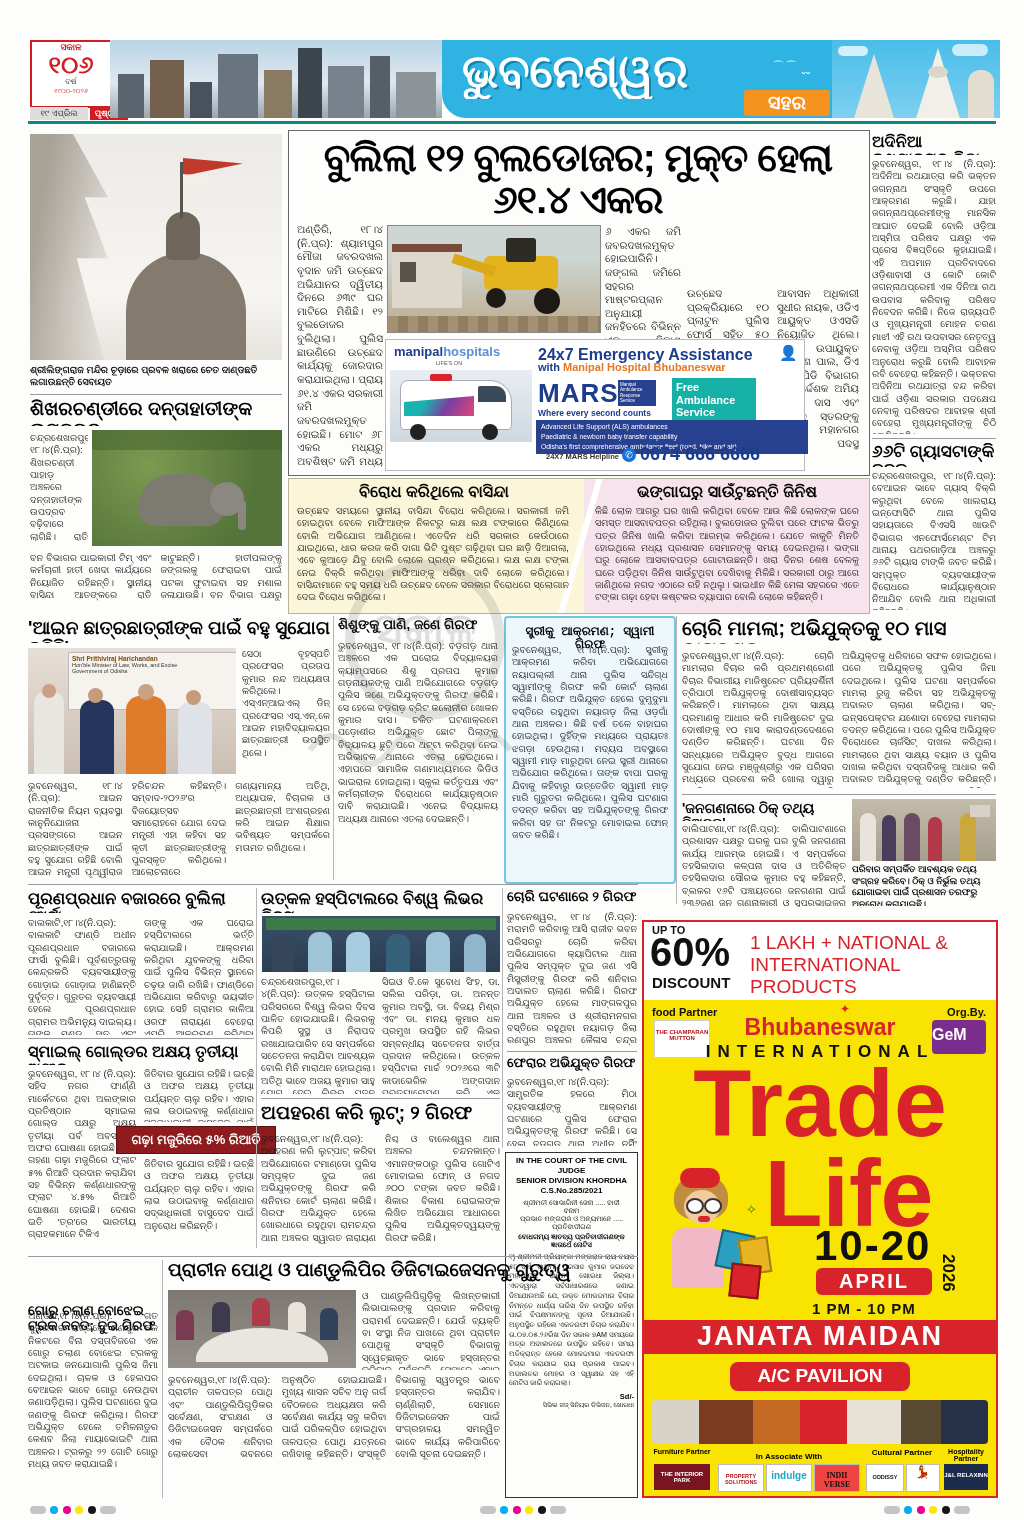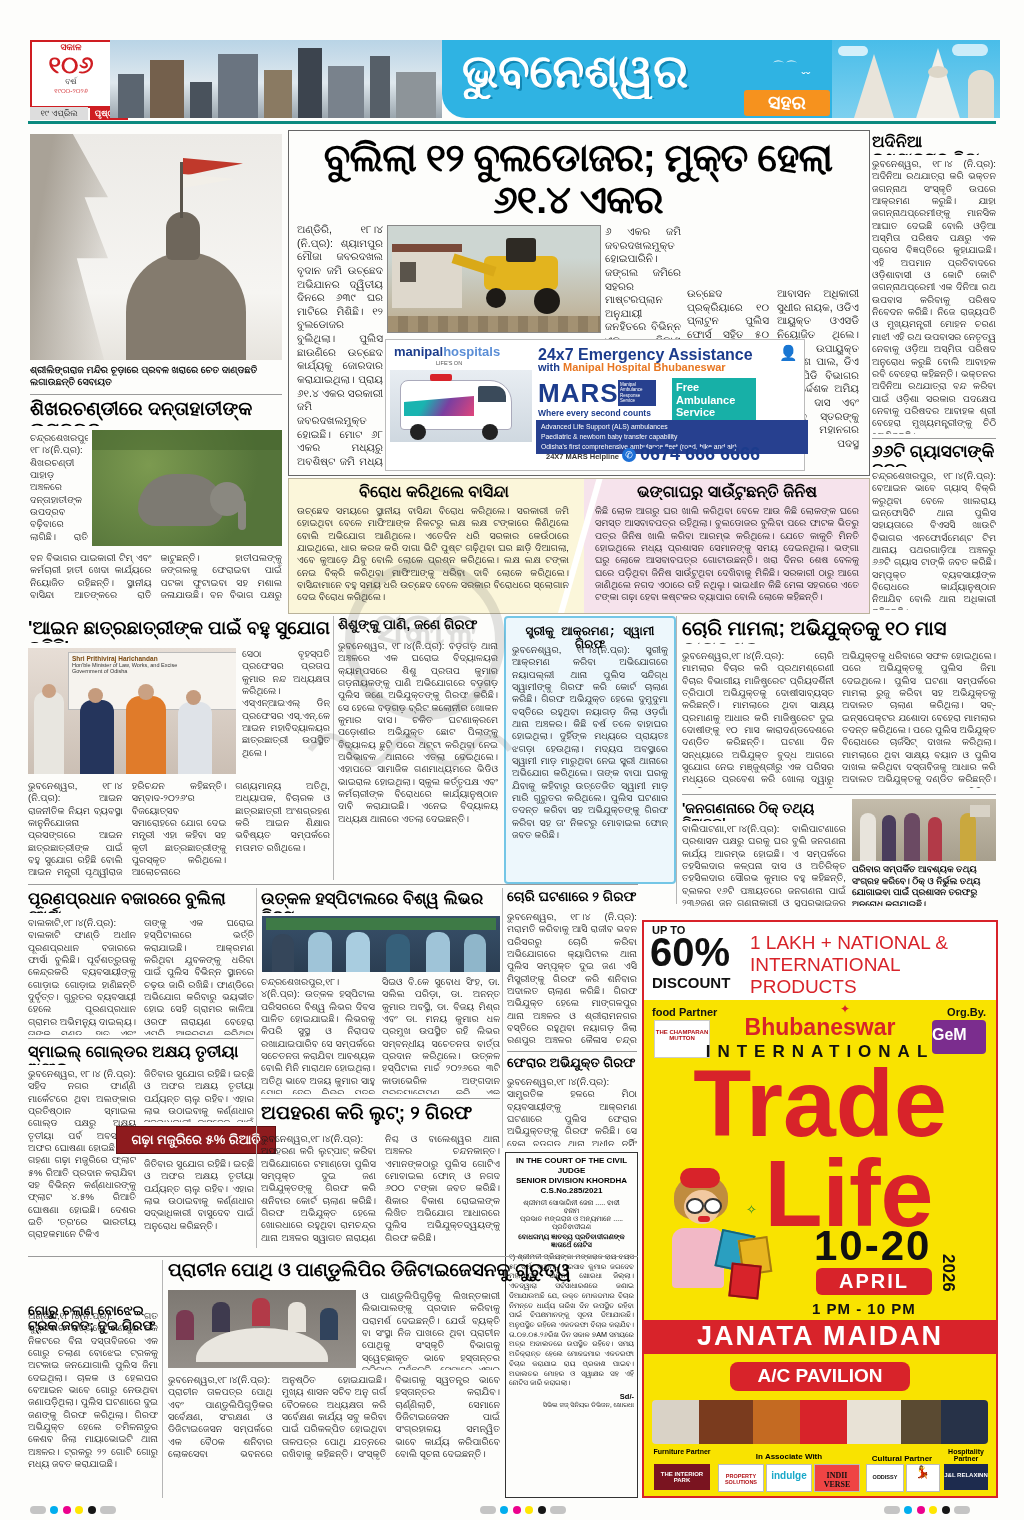--- a/index.html
+++ b/index.html
@@ -323,21 +323,21 @@
     <div style="position:absolute;left:80px;top:4px;width:130px;font-size:8px;font-weight:bold;text-align:center;">In Associate With</div>
     <div class="abs" style="left:74px;top:16px;width:44px;height:26px;background:#fff;border:1px solid #bbb;">
         <div style="font-size:5.5px;color:#b01116;font-weight:bold;text-align:center;margin-top:8px;">PROPERTY SOLUTIONS</div>
       </div>
     <div class="abs" style="left:122px;top:16px;width:44px;height:26px;background:#fff;border:1px solid #bbb;">
         <div style="font-size:10px;color:#19a8c8;font-weight:bold;text-align:center;margin-top:5px;">indulge</div>
       </div>
     <div class="abs" style="left:170px;top:16px;width:44px;height:26px;background:#ef4444;border:1px solid #bbb;">
         <div style="font-size:8px;color:#111;font-weight:bold;text-align:center;margin-top:6px;font-family:'Liberation Serif',serif;">INDII VERSE</div>
       </div>
-    <div style="position:absolute;left:220px;top:6px;width:76px;font-size:8px;font-weight:bold;text-align:center;">Cultural Partner</div>
+    <div style="position:absolute;left:220px;top:0;width:76px;font-size:8px;font-weight:bold;text-align:center;">Cultural Partner</div>
     <div class="abs" style="left:222px;top:16px;width:36px;height:26px;background:#fff;border:1px solid #bbb;">
         <div style="font-size:5.5px;color:#111;font-weight:bold;text-align:center;margin-top:9px;">ODDISSY</div>
       </div>
     <div class="abs" style="left:262px;top:16px;width:32px;height:26px;background:#fff;border:1px solid #bbb;text-align:center;font-size:12px;color:#b23a48;">💃</div>
     <div style="position:absolute;left:296px;top:0;width:52px;font-size:7px;font-weight:bold;text-align:center;">Hospitality Partner</div>
     <div class="abs" style="left:300px;top:16px;width:44px;height:26px;background:#1d2b4e;">
         <div style="font-size:6px;color:#fff;font-weight:bold;text-align:center;margin-top:8px;">J&amp;L RELAXINN</div>
       </div>
   </div>
 </div>

